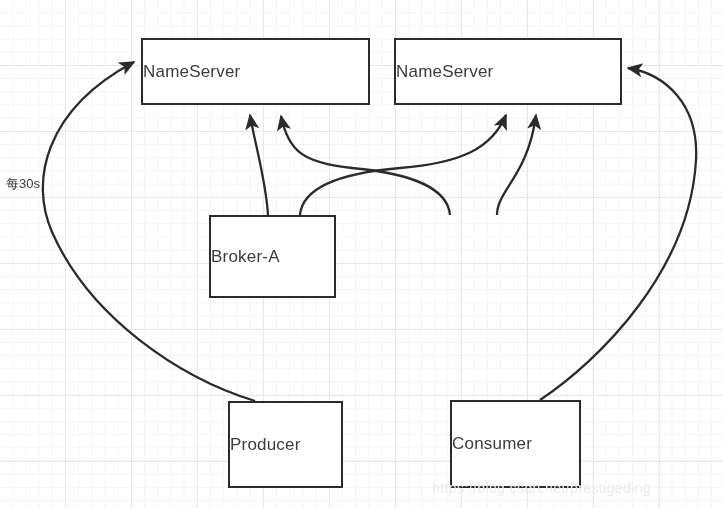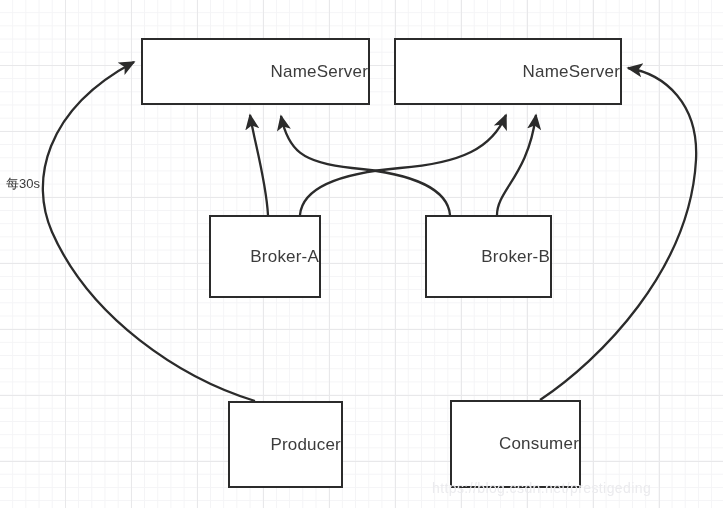--- a/index.html
+++ b/index.html
@@ -35,30 +35,30 @@
     height: 508px;
     pointer-events: none;
   }
   .node {
     position: absolute;
     box-sizing: border-box;
     background: #ffffff;
     border: 2.5px solid #2b2b2b;
     display: flex;
     align-items: center;
-    justify-content: flex-end;
+    justify-content: flex-start;
     color: #3c3c3c;
     font-size: 17px;
     font-family: "Liberation Sans", "DejaVu Sans", sans-serif;
     letter-spacing: 0.2px;
     z-index: 3;
   }
   #node-nameserver-left  { left: 141px; top: 38px;  width: 229px; height: 67px; }
   #node-nameserver-right { left: 394px; top: 38px;  width: 228px; height: 67px; }
-  #node-broker-a         { left: 209px; top: 215px; width: 112px; height: 83px; }
+  #node-broker-a         { left: 209px; top: 215px; width: 127px; height: 83px; }
   #node-broker-b         { left: 425px; top: 215px; width: 127px; height: 83px; }
   #node-producer         { left: 228px; top: 401px; width: 115px; height: 87px; }
   #node-consumer         { left: 450px; top: 400px; width: 131px; height: 88px; }
 
   .edge-label {
     position: absolute;
     font-size: 13px;
     color: #3a3a3a;
     font-family: "Liberation Sans", "DejaVu Sans", sans-serif;
     white-space: nowrap;
@@ -119,23 +119,20 @@
   </div>
 
   <div class="node" id="node-nameserver-right">
     <span>NameServer</span>
   </div>
 
   <div class="node" id="node-broker-a">
     <span>Broker-A</span>
   </div>
 
-  <div class="node" id="node-broker-b">
-    <span>Broker-B</span>
-  </div>
 
   <div class="node" id="node-producer">
     <span>Producer</span>
   </div>
 
   <div class="node" id="node-consumer">
     <span>Consumer</span>
   </div>
 
   <div class="edge-label" id="label-interval">每30s</div>

